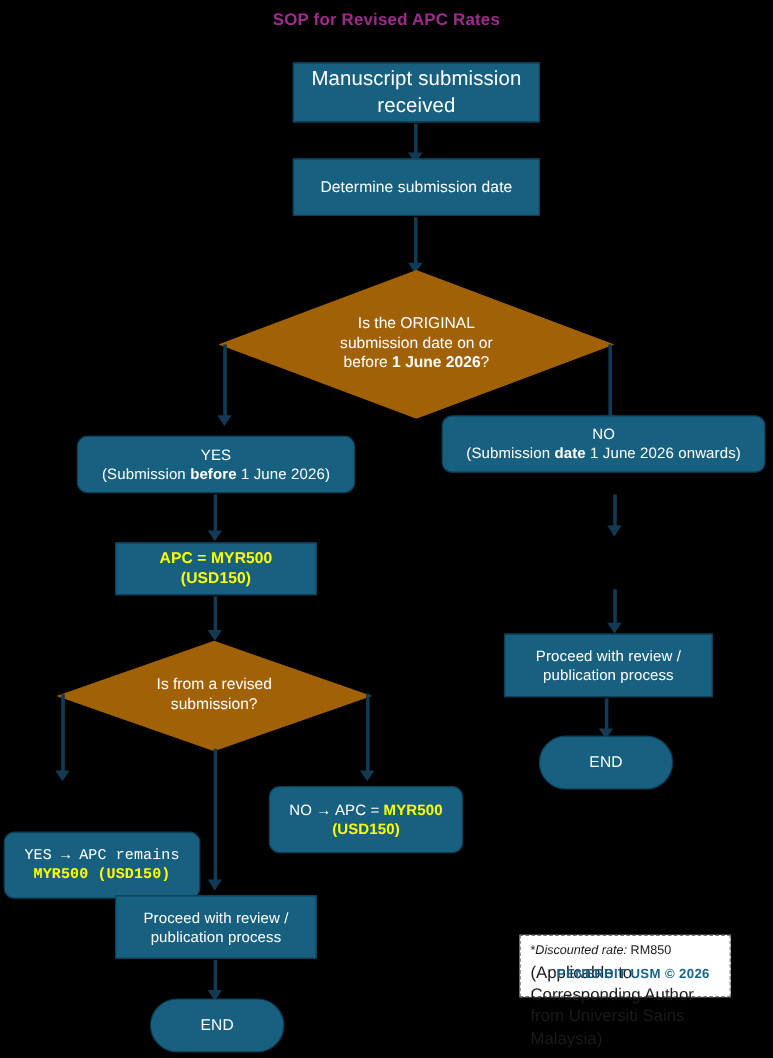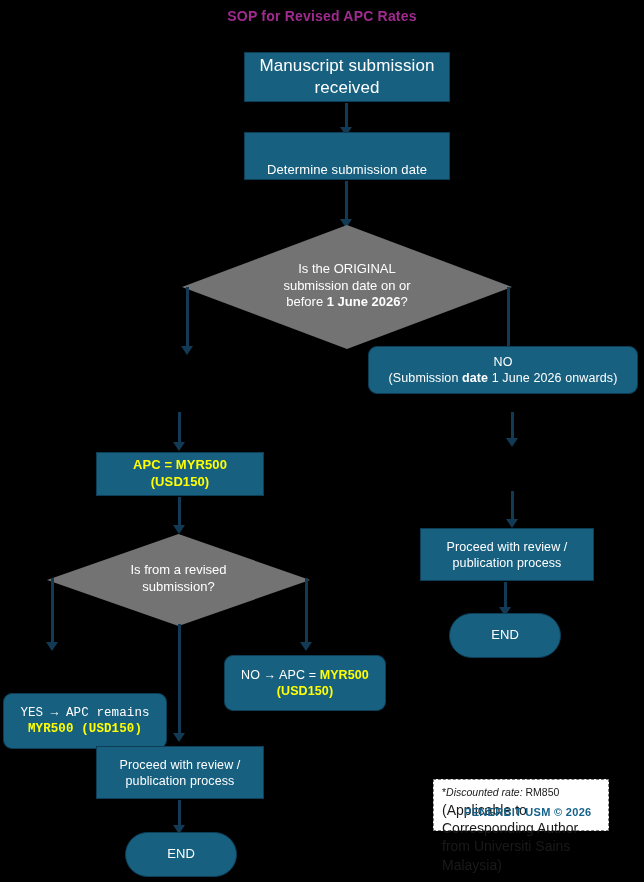--- a/index.html
+++ b/index.html
@@ -32,21 +32,21 @@
   }
   .node .txt { padding: 0 6px; }
   .rounded { border-radius: 9px; }
   .pill { border-radius: 24px; }
   .yellow { color: #ffff00; font-weight: bold; }
   .bold { font-weight: bold; }
 
   
   .diamond {
     position: absolute;
-    background: #737373;
+    background: #a16207;
     -webkit-clip-path: polygon(50% 0%, 100% 50%, 50% 100%, 0% 50%);
     clip-path: polygon(50% 0%, 100% 50%, 50% 100%, 0% 50%);
     display: flex;
     align-items: center;
     justify-content: center;
     color: #ffffff;
     text-align: center;
     line-height: 1.3;
   }
   .diamond .dtxt { padding-bottom: 2px; }
@@ -103,41 +103,47 @@
   <div class="vline" style="left:345px; top:103px; height:28px;"></div>
   <div class="arrowhead" style="left:340px; top:127px;"></div>
 
   <div class="node" style="left:244px; top:52px; width:206px; height:50px; font-size:17px;">
     <span class="txt">
       <span>Manuscript submission</span><br>
       <span>received</span>
     </span>
   </div>
 
-  <div class="node" style="left:244px; top:132px; width:206px; height:48px; font-size:13px;align-items:flex-end;">
+  <div class="node" style="left:244px; top:132px; width:206px; height:48px; font-size:13px;">
     <span class="txt">Determine submission date</span>
   </div>
 
   <div class="vline" style="left:345px; top:181px; height:42px;"></div>
   <div class="arrowhead" style="left:340px; top:219px;"></div>
 
   <div class="diamond" style="left:182px; top:225px; width:330px; height:124px; font-size:13px;">
     <span class="dtxt">
       <span>Is the ORIGINAL</span><br>
       <span>submission date on or</span><br>
       <span>before </span><span class="bold">1 June 2026</span><span>?</span>
     </span>
   </div>
 
   <div class="vline" style="left:186px; top:287px; height:63px;"></div>
   <div class="arrowhead" style="left:181px; top:346px;"></div>
 
   <div class="vline" style="left:507px; top:287px; height:63px;"></div>
   <div class="arrowhead" style="left:502px; top:346px;"></div>
 
+  <div class="node rounded" style="left:64px; top:363px; width:232px; height:48px; font-size:12.5px;">
+    <span class="txt">
+      <span>YES</span><br>
+      <span>(Submission </span><span class="bold">before</span><span> 1 June 2026)</span>
+    </span>
+  </div>
 
   <div class="node rounded" style="left:368px; top:346px; width:270px; height:48px; font-size:12.5px;">
     <span class="txt">
       <span>NO</span><br>
       <span>(Submission </span><span class="bold">date</span><span> 1 June 2026 onwards)</span>
     </span>
   </div>
 
   <div class="vline" style="left:178px; top:412px; height:34px;"></div>
   <div class="arrowhead" style="left:173px; top:442px;"></div>

